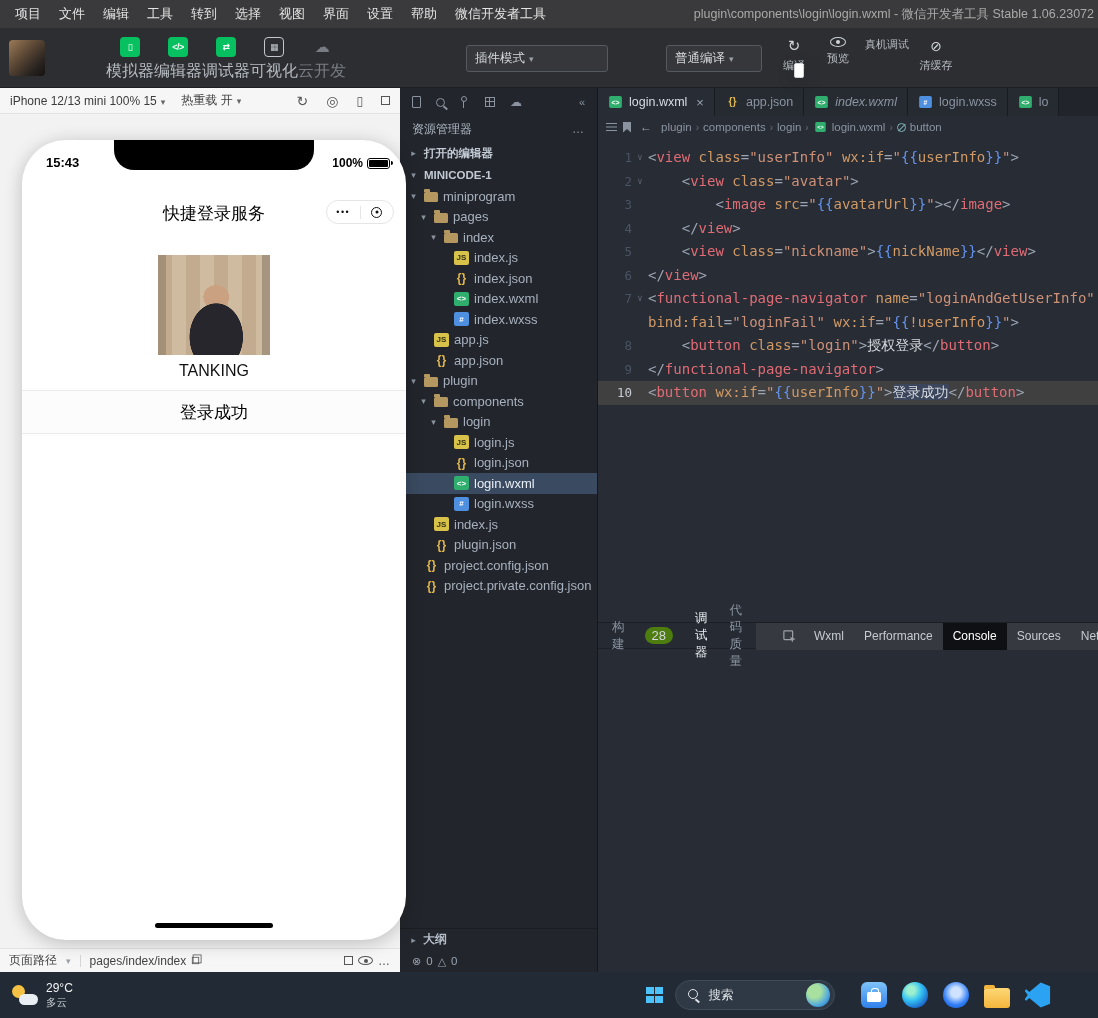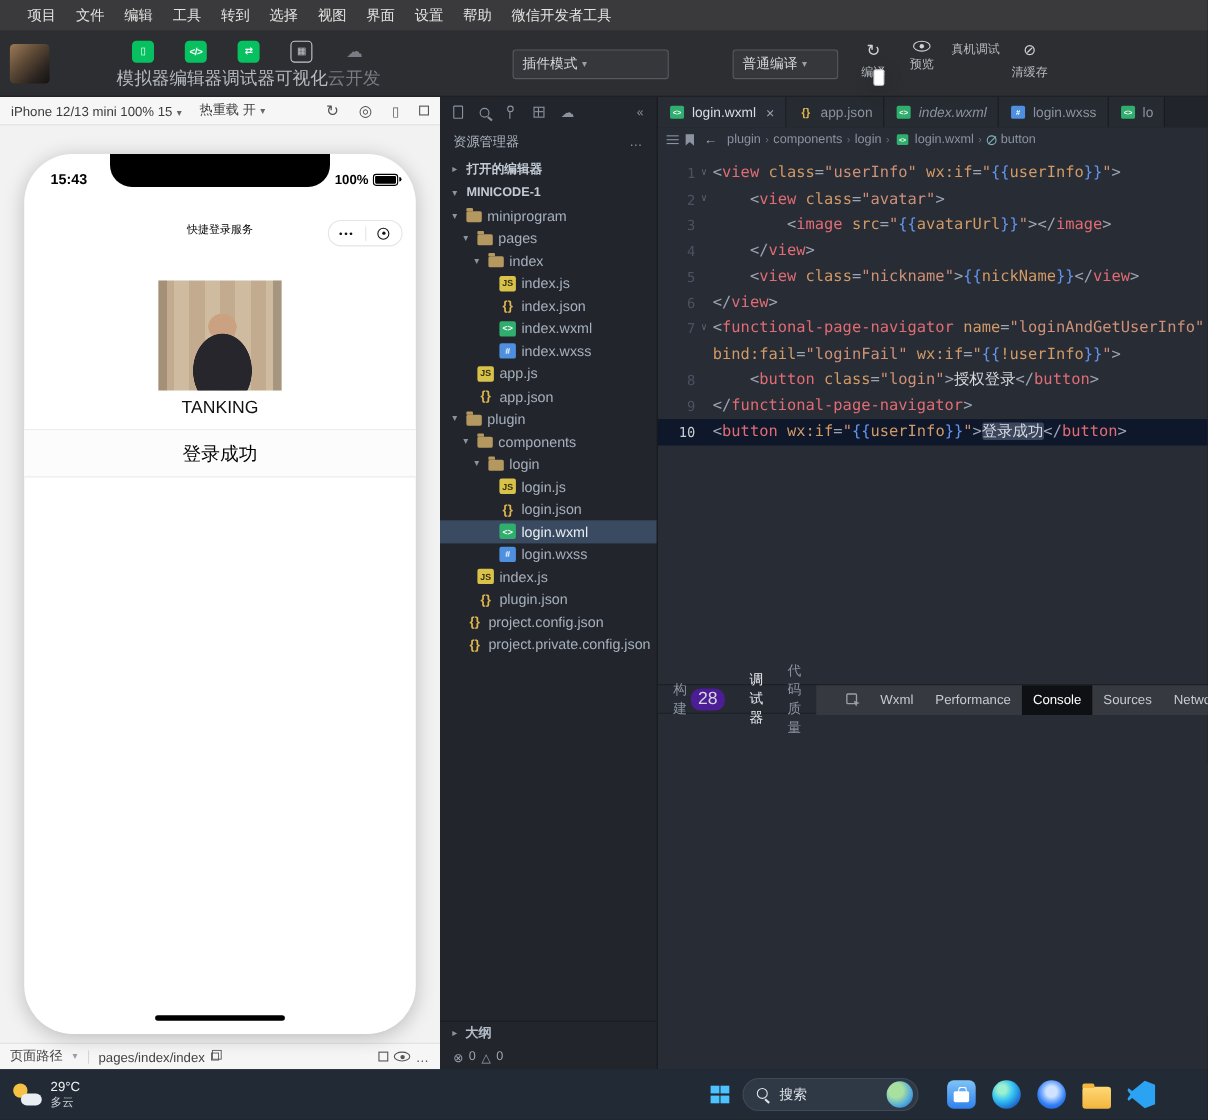--- a/index.html
+++ b/index.html
@@ -1,20 +1,20 @@
 <!DOCTYPE html>
 <html><head>
 <meta charset="utf-8">
 <style>
 *{margin:0;padding:0;box-sizing:border-box}
 html,body{width:1098px;height:1018px;overflow:hidden;background:#1e2126;
   font-family:"Liberation Sans","DejaVu Sans",sans-serif}
 
 .menubar{height:28px;background:#3a3a3c;display:flex;align-items:center;position:relative;color:#e3e3e3;font-size:13px}
-.menu-items{display:flex;padding-left:16px}
+.menu-items{display:flex;padding-left:6px}
 .menu-item{padding:0 9px;line-height:28px;white-space:nowrap}
 .win-title{position:absolute;right:4px;top:0;line-height:28px;color:#a9a9a9;font-size:12.5px;white-space:nowrap;max-width:470px;overflow:hidden}
 
 .toolbar{height:60px;background:#2d2e31;border-bottom:1px solid #1d1f22;position:relative;display:flex;align-items:center}
 .tb-avatar{width:36px;height:36px;border-radius:4px;margin-left:9px;flex:none;
   background:linear-gradient(135deg,#9c7b57 0%,#5d4936 40%,#2a2420 75%,#151210 100%)}
 .tb-nav{display:flex;margin-left:62px;gap:2px}
 .tb-btn{width:46px;display:flex;flex-direction:column;align-items:center;gap:4px;padding-top:3px}
 .nicon{width:20px;height:20px;border-radius:4px;background:#07c160;color:#fff;display:flex;align-items:center;justify-content:center;font-size:9px;font-weight:bold;letter-spacing:-.5px}
 .tb-btn.outline .nicon{background:transparent;border:1.5px solid #c3c7cd;color:#c3c7cd}
@@ -37,29 +37,29 @@
 
 .main{display:flex;height:884px}
 
 .sim-panel{width:400px;display:flex;flex-direction:column;background:#f2f2f3;flex:none}
 .sim-topbar{height:26px;background:#f6f6f6;border-bottom:1px solid #e2e2e2;display:flex;align-items:center;font-size:12px;color:#3c3c3c;padding:0 10px;gap:16px}
 .sim-topbar .caret{color:#666}
 .sim-icons{margin-left:auto;display:flex;gap:18px;align-items:center;color:#555;font-size:14px}
 .sq2{position:relative;width:9px;height:9px;border:1.3px solid #555;display:inline-block;background:#f6f6f6}
 .sq2::before{content:"";position:absolute;right:-4px;top:-4px;width:9px;height:9px;border:1.3px solid #555;z-index:-1}
 .sim-stage{flex:1;position:relative}
-.phone{position:absolute;left:22px;top:26px;width:356px;height:800px;background:#fff;border-radius:44px;box-shadow:0 3px 18px rgba(0,0,0,.22);overflow:hidden}
+.phone{position:absolute;left:22px;top:26px;width:384px;height:800px;background:#fff;border-radius:44px;box-shadow:0 3px 18px rgba(0,0,0,.22);overflow:hidden}
 .notch{position:absolute;left:50%;transform:translateX(-50%);top:0;width:200px;height:30px;background:#000;border-radius:0 0 20px 20px}
 .ph-status{position:absolute;top:15px;left:24px;font-size:13px;font-weight:bold;color:#000}
 .ph-batt{position:absolute;top:16px;right:16px;display:flex;align-items:center;gap:4px;font-size:12px;font-weight:bold;color:#000}
 .batt{width:23px;height:11px;border:1.5px solid #000;border-radius:3px;position:relative}
 .batt::before{content:"";position:absolute;inset:1px;background:#000;border-radius:1px}
 .batt::after{content:"";position:absolute;right:-4px;top:2.5px;width:2px;height:4px;background:#000;border-radius:0 2px 2px 0}
 .ph-nav{position:absolute;top:50px;left:0;right:0;height:44px}
-.ph-title{position:absolute;left:0;right:0;top:12px;text-align:center;font-size:10px;color:#000}
+.ph-title{position:absolute;left:0;right:0;top:12px;text-align:center;font-size:17px;color:#000}
 .capsule{position:absolute;right:12px;top:10px;width:68px;height:24px;border:1px solid #e5e5e5;border-radius:14px;background:#fff;display:flex;align-items:center}
 .cap-dots{flex:1;text-align:center;font-size:9px;letter-spacing:1.5px;color:#111;line-height:24px}
 .cap-div{width:1px;height:13px;background:#e5e5e5}
 .cap-target{flex:1;display:flex;justify-content:center}
 .cap-target i{width:11px;height:11px;border:1.6px solid #111;border-radius:50%;position:relative}
 .cap-target i::after{content:"";position:absolute;left:50%;top:50%;transform:translate(-50%,-50%);width:3px;height:3px;background:#111;border-radius:50%}
 .ph-avatar{position:absolute;top:115px;left:50%;transform:translateX(-50%);width:112px;height:100px;
  background:
   radial-gradient(ellipse 27px 34px at 52% 82%, #26262c 0 98%, transparent 100%),
   radial-gradient(ellipse 13px 12px at 52% 42%, #caa281 0 98%, transparent 100%),
@@ -114,33 +114,33 @@
 .bc-lines{width:11px;height:1.4px;background:#8b93a0;box-shadow:0 3.5px 0 #8b93a0,0 7px 0 #8b93a0;margin-top:-7px}
 .bc-flag{width:8px;height:11px;background:#8b93a0;clip-path:polygon(0 0,100% 0,100% 100%,50% 68%,0 100%)}
 .bc-arrow{font-size:12px;color:#9aa3b0;margin:0 3px}
 .bc-path{display:flex;align-items:center;gap:4px}
 .bc-item{display:flex;align-items:center;gap:4px}
 .bc-sep{color:#666d78;font-size:10px}
 .bc-symbol{width:9px;height:9px;border:1.2px solid #7fb3b9;border-radius:50%;position:relative;display:inline-block}
 .bc-symbol::after{content:"";position:absolute;left:-1px;top:3.3px;width:10px;height:1.2px;background:#7fb3b9;transform:rotate(-45deg)}
 .code{flex:1;overflow:hidden;padding-top:8px;font-family:"DejaVu Sans Mono","Liberation Mono",monospace;font-size:14px}
 .code-line{display:flex;height:23.5px;line-height:23.5px}
-.code-line.current{background:#0f172a}
+.code-line.current{background:#404040}
 .gutter{width:34px;text-align:right;color:#4b5363;font-size:12.5px;flex:none}
 .code-line.current .gutter{color:#c8ccd4}
 .fold{width:16px;text-align:center;color:#5c6370;font-size:9px;flex:none}
 .lcontent{white-space:pre}
 .tk-p{color:#9da5b4}.tk-t{color:#e06c75}.tk-a{color:#d19a66}.tk-s{color:#ce9178}.tk-m{color:#6494ed}.tk-x{color:#d7dae0}
 .tk-sel{background:#3b465c;border-radius:2px}
 
 .dbg{height:350px;display:flex;flex-direction:row;border-top:1px solid #1b1e24;flex:none}
 .dbg-row1{height:26px;background:#262b33;display:flex;align-items:center;gap:22px;padding:0 14px;font-size:12.5px;color:#8b93a1;border-bottom:1px solid #1d2026}
 .dtab{display:flex;align-items:center}
 .dtab.active{color:#eaeef4}
-.badge{background:#4c1d95;border-radius:9px;padding:1px 7px;font-size:16px;color:#d4d8de;margin-left:3px}
+.badge{background:#4d7c0f;border-radius:9px;padding:1px 7px;font-size:13px;color:#d4d8de;margin-left:20px}
 .dbg-row2{height:27px;background:#36393f;display:flex;align-items:center;font-size:12px;color:#c6cad1;padding-left:20px}
 .inspect-wrap{padding:0 7px;display:flex;align-items:center}
 .dpanels{display:flex;height:27px;align-items:center}
 .dpanel{padding:0 10px;line-height:27px}
 .dpanel.active{background:#0f1013;color:#fff}
 .dbg-row3{height:26px;background:#282b30;border-bottom:1px solid #1f2226;display:flex;align-items:center;gap:10px;padding:0 10px;font-size:12px;color:#b7bcc4}
 .ctx{display:flex;align-items:center}
 .clear-ic{font-size:13px;color:#9aa0a6}
 .eye-d{width:15px;height:9px;border:1.3px solid #9aa0a6;border-radius:50%;position:relative}
 .eye-d::after{content:"";position:absolute;left:50%;top:50%;transform:translate(-50%,-50%);width:4px;height:4px;border-radius:50%;background:#9aa0a6}
@@ -185,20 +185,21 @@
       <span class="menu-item">编辑</span>
       <span class="menu-item">工具</span>
       <span class="menu-item">转到</span>
       <span class="menu-item">选择</span>
       <span class="menu-item">视图</span>
       <span class="menu-item">界面</span>
       <span class="menu-item">设置</span>
       <span class="menu-item">帮助</span>
       <span class="menu-item">微信开发者工具</span>
     </div>
+  <div class="win-title">plugin\components\login\login.wxml - 微信开发者工具 Stable 1.06.23072</div>
 </div>
 
 <div class="toolbar">
   <div class="tb-avatar"></div>
   <div class="tb-nav">
       <div class="tb-btn">
         <span class="nicon">▯</span>
         <span class="nlabel">模拟器</span>
       </div>
       <div class="tb-btn">

